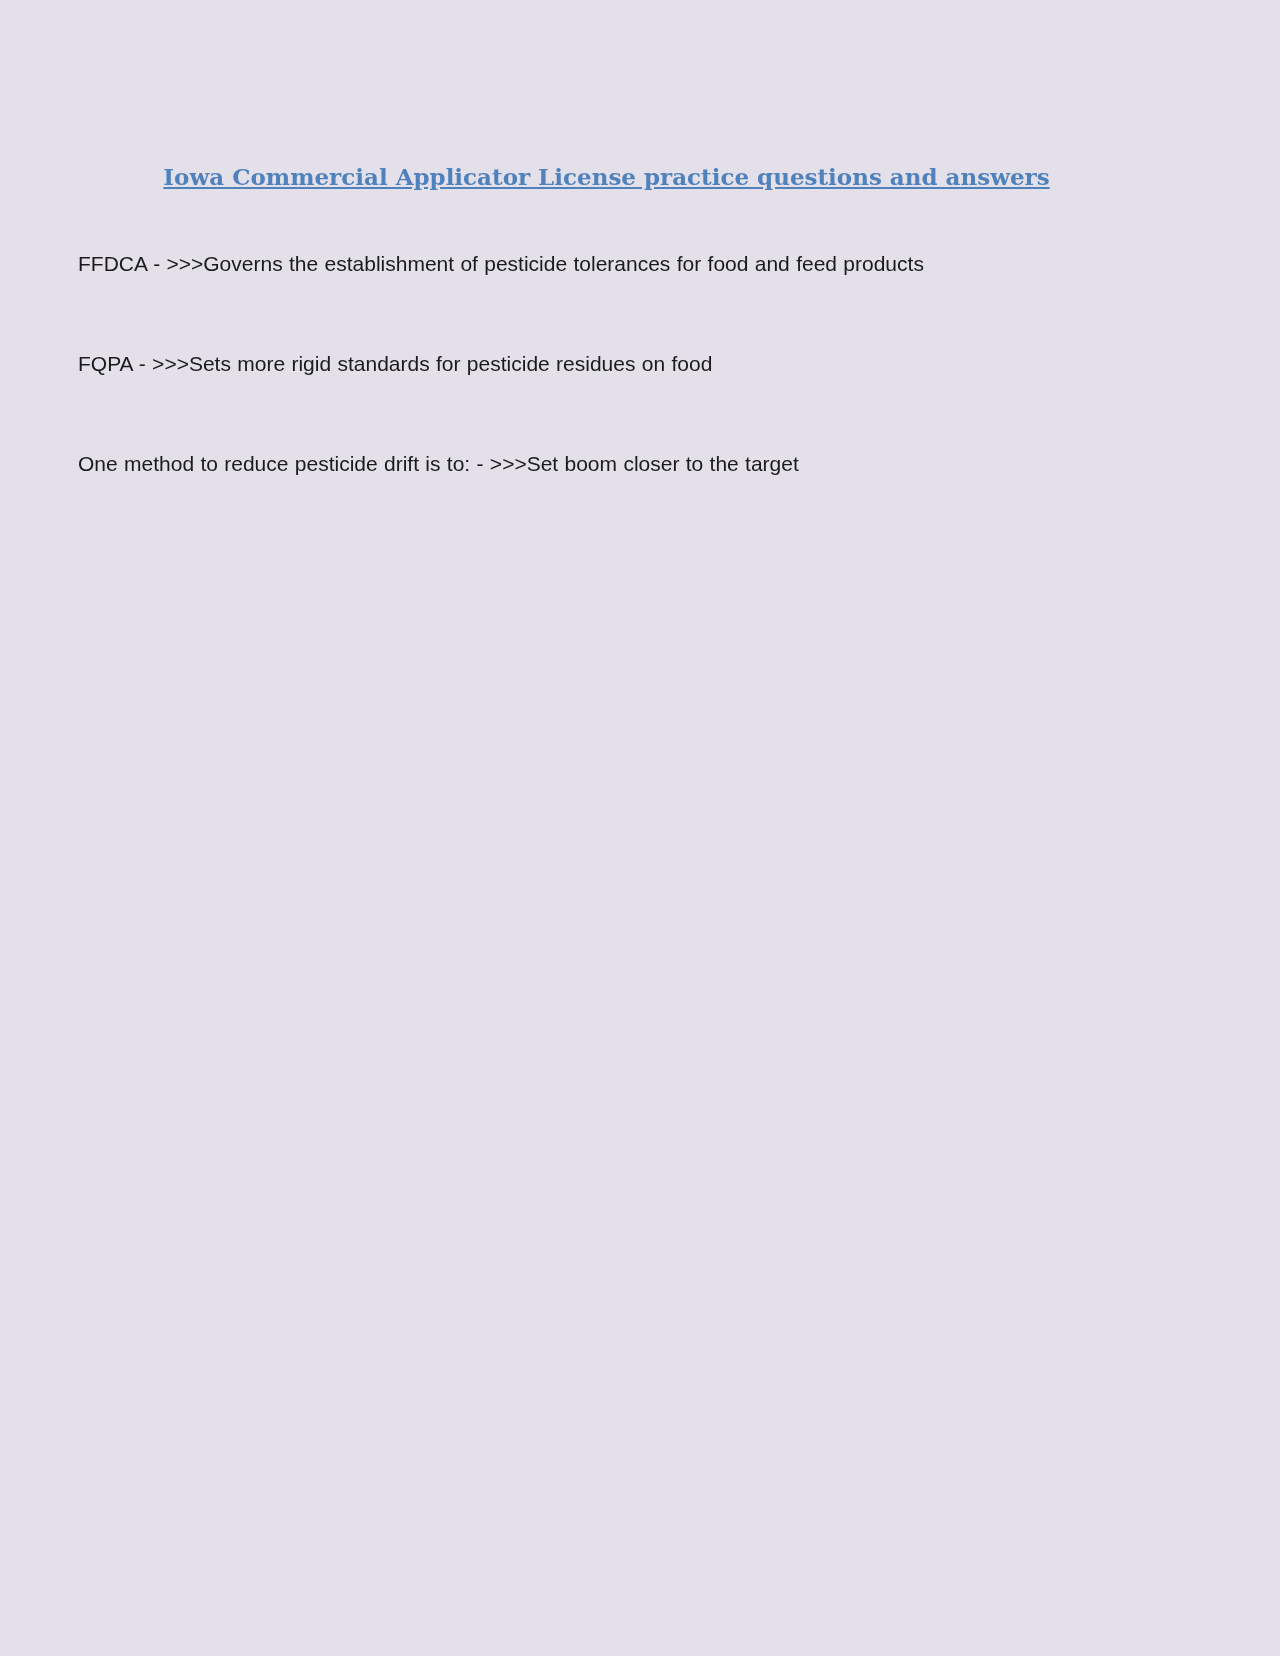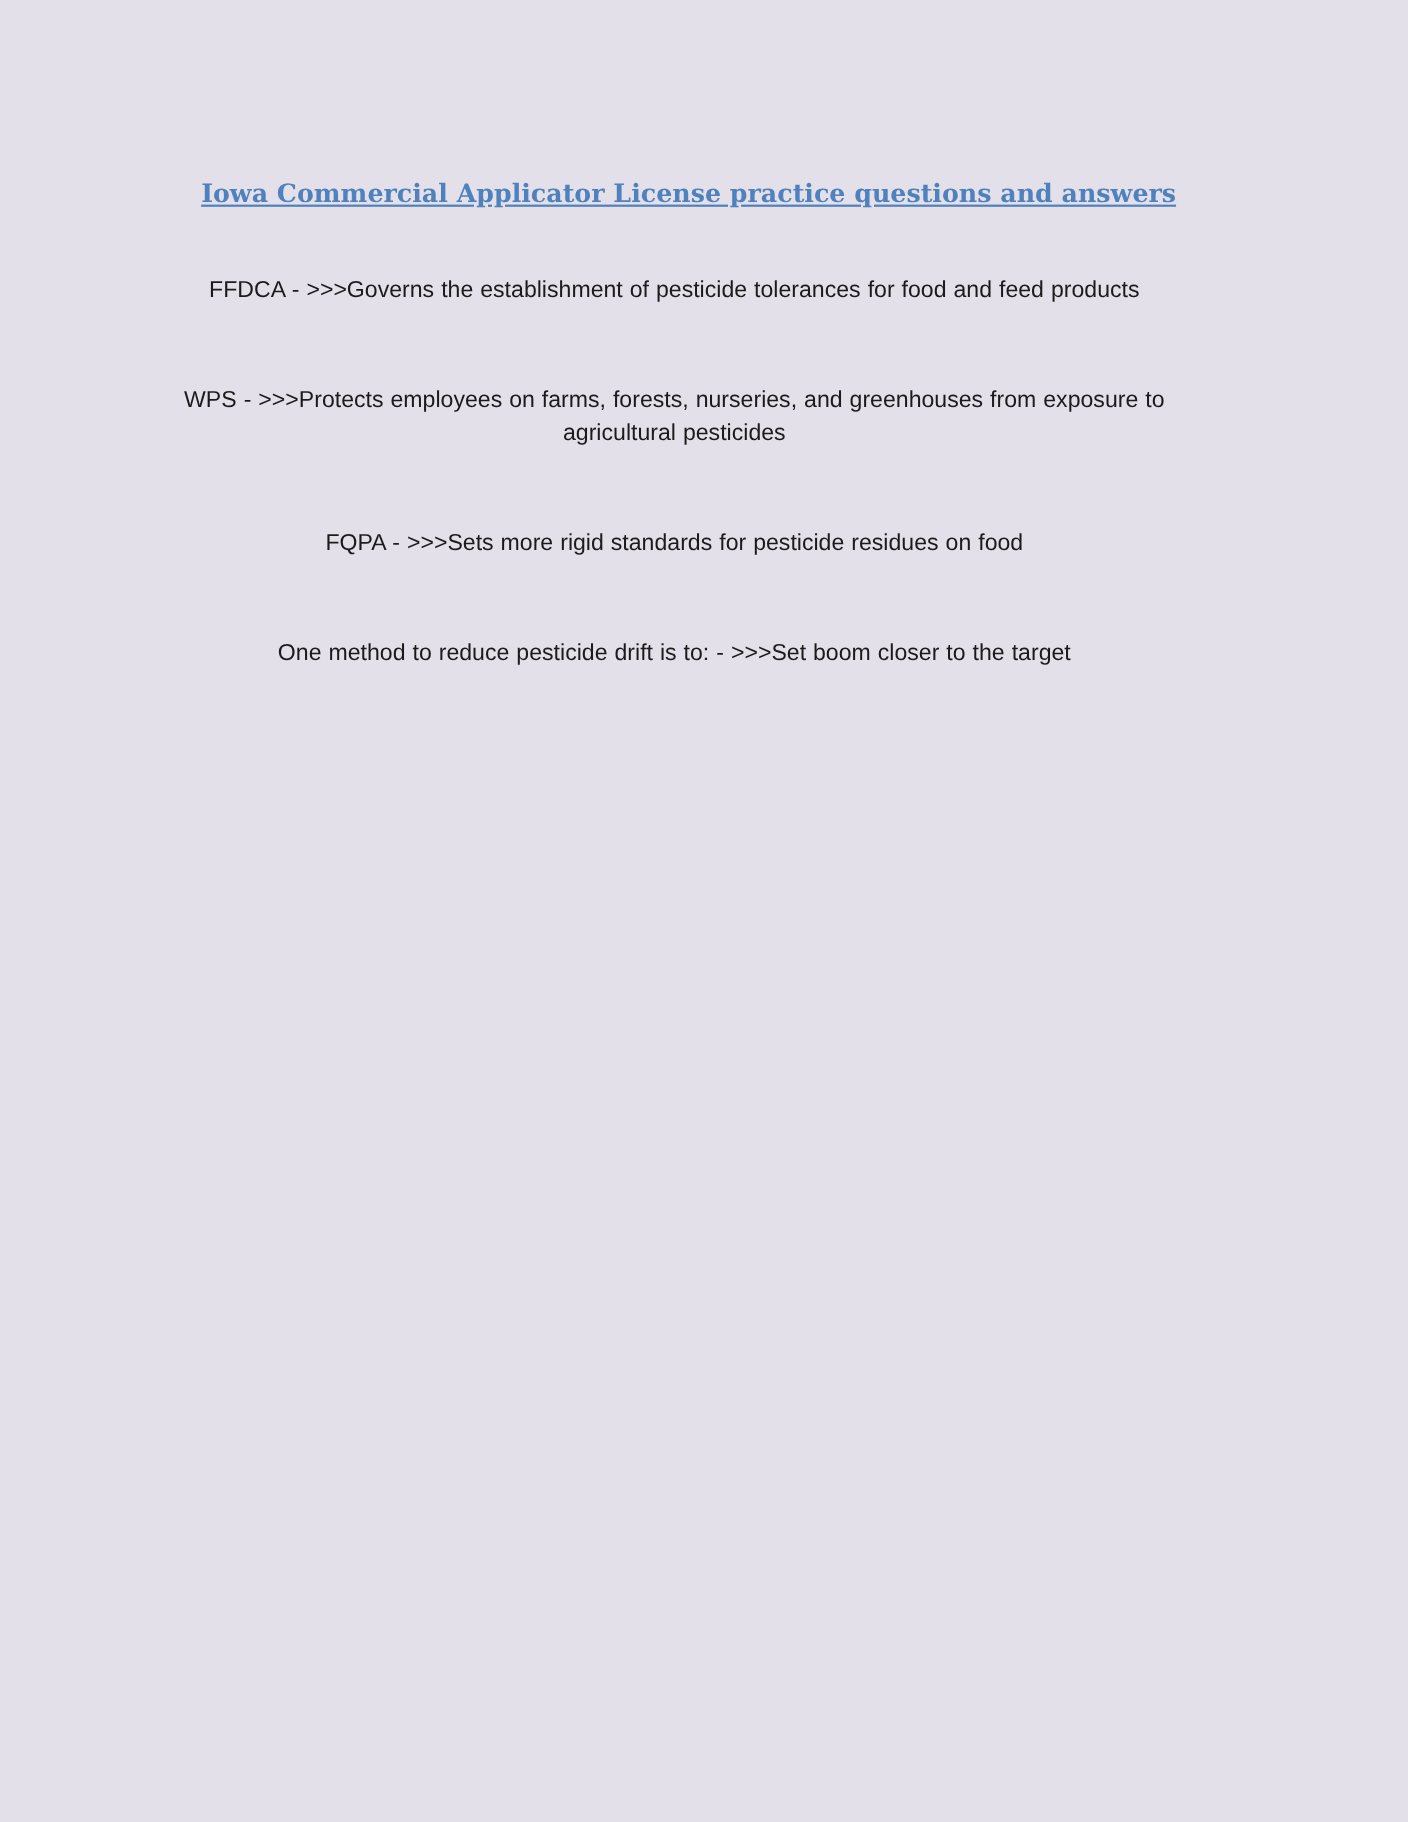--- a/index.html
+++ b/index.html
@@ -10,48 +10,46 @@
     width: 1280px;
     height: 1656px;
     background: #e3e0ea;
     overflow: hidden;
     font-family: "Liberation Sans", sans-serif;
   }
   .page {
     box-sizing: border-box;
     width: 1280px;
     height: 1656px;
-    padding: 160px 145px 0 117px;
+    padding: 160px 145px 0 78px;
   }
   .doc-title {
     font-family: "DejaVu Serif", serif;
     font-weight: bold;
     font-size: 23px;
     line-height: 34px;
     color: #4f81bd;
     text-decoration: underline;
     text-align: center;
     margin: 0 0 55px 0;
   }
   .qa-list {
     width: 992px;
-    text-align: center;
   }
   .qa-item {
     font-size: 21px;
     line-height: 30px;
     color: #1b1b1b;
     margin: 0 0 70px 0;
     word-spacing: 0.5px;
   }
 </style>
 </head>
 <body>
 
 <div class="page">
   <h1 class="doc-title">Iowa Commercial Applicator License practice questions and answers</h1>
   <div class="qa-list">
       <p class="qa-item">FFDCA - &gt;&gt;&gt;Governs the establishment of pesticide tolerances for food and feed products</p>
-      <p class="qa-item">WPS - &gt;&gt;&gt;Protects employees on farms, forests, nurseries, and greenhouses from exposure to agricultural pesticides</p>
       <p class="qa-item">FQPA - &gt;&gt;&gt;Sets more rigid standards for pesticide residues on food</p>
       <p class="qa-item">One method to reduce pesticide drift is to: - &gt;&gt;&gt;Set boom closer to the target</p>
     </div>
 </div>
 
 </body></html>

